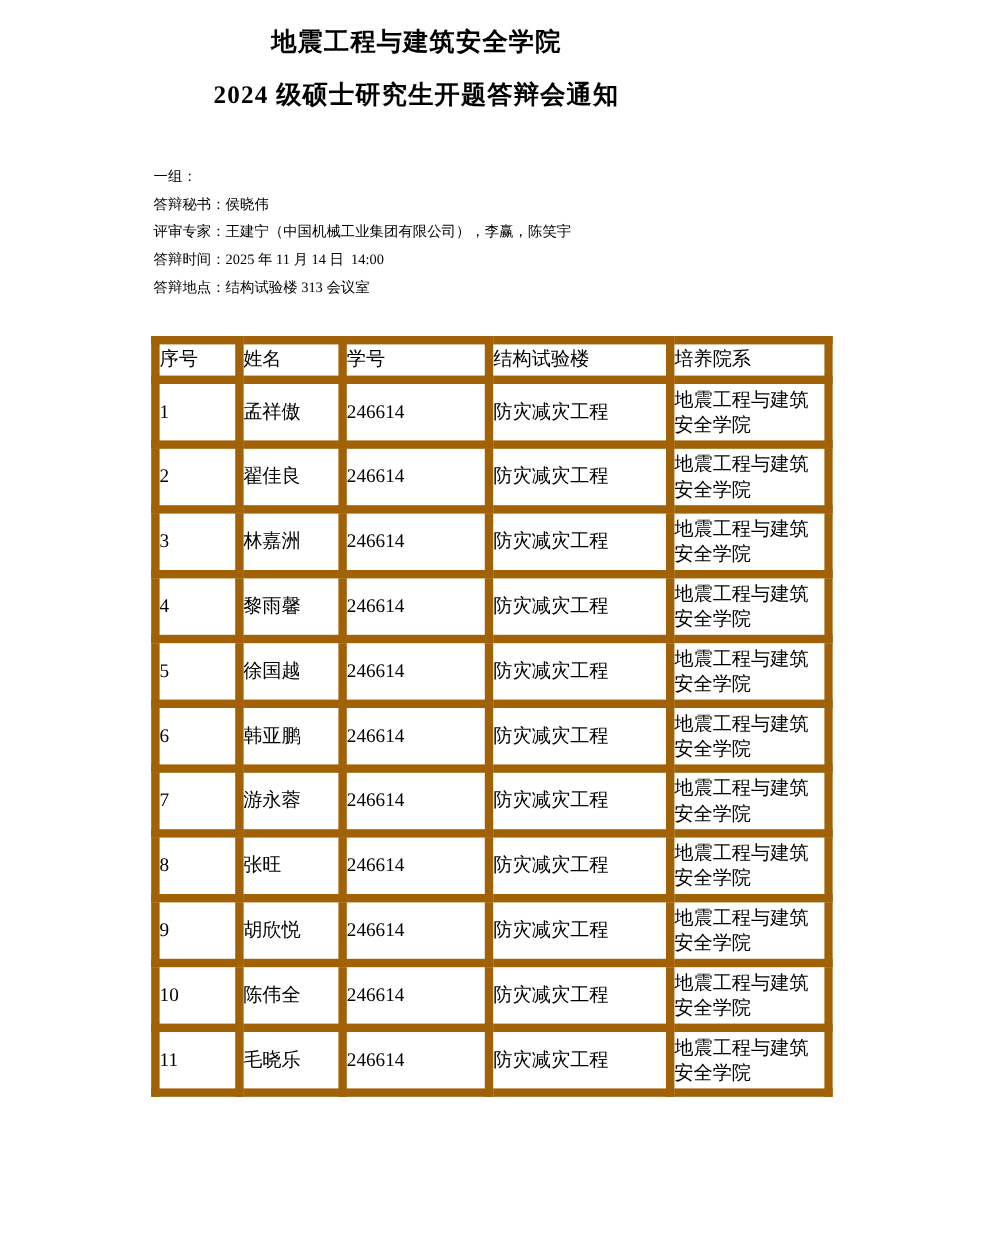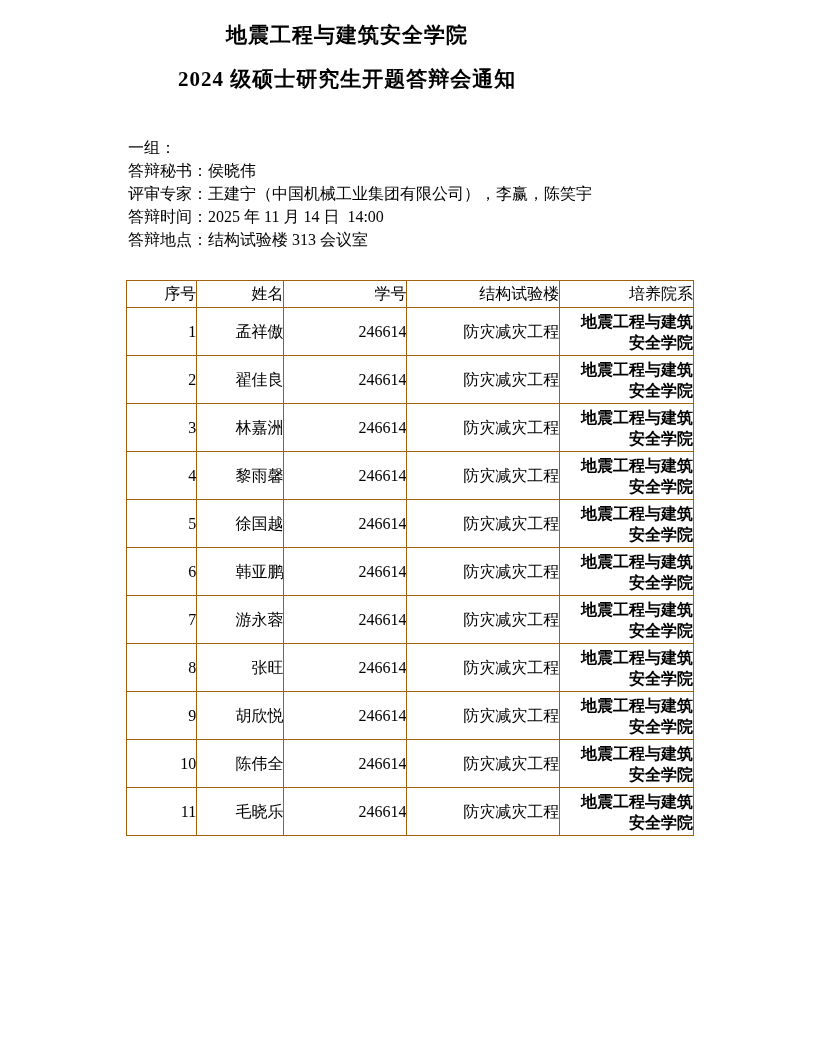--- a/index.html
+++ b/index.html
@@ -24,57 +24,56 @@
     font-size: 21px;
     font-weight: bold;
     letter-spacing: 1px;
     line-height: 21px;
   }
   .title-line + .title-line {
     margin-top: 23px;
   }
   .info-block {
     margin: 46px 0 0 128px;
-    font-size: 16px;
+    font-size: 12px;
     line-height: 23px;
     width: 600px;
   }
   .info-line { white-space: pre-wrap; }
   .attendees-label {
     margin: 25px 0 0 128px;
     font-size: 16px;
     line-height: 23px;
   }
   table.roster {
     border-collapse: collapse;
     table-layout: fixed;
     margin: 29px 0 0 126px;
     font-size: 16px;
   }
   table.roster th,
   table.roster td {
-    border: 1px solid #a16207;
-    text-align: right;
+    border: 7px solid #a16207;
+    text-align: left;
     vertical-align: middle;
     font-weight: normal;
     padding: 0;
     overflow: hidden;
   }
   table.roster thead th {
     height: 26px;
     line-height: 26px;
   }
   table.roster tbody td {
     height: 47px;
     line-height: 22px;
   }
   .dept-line {
     display: block;
     line-height: 21px;
-    font-weight: bold;
   }
 </style>
 </head>
 <body>
 
 <div class="doc">
 
   <div class="titles">
     <div class="title-line">地震工程与建筑安全学院</div>
     <div class="title-line">2024 级硕士研究生开题答辩会通知</div>

